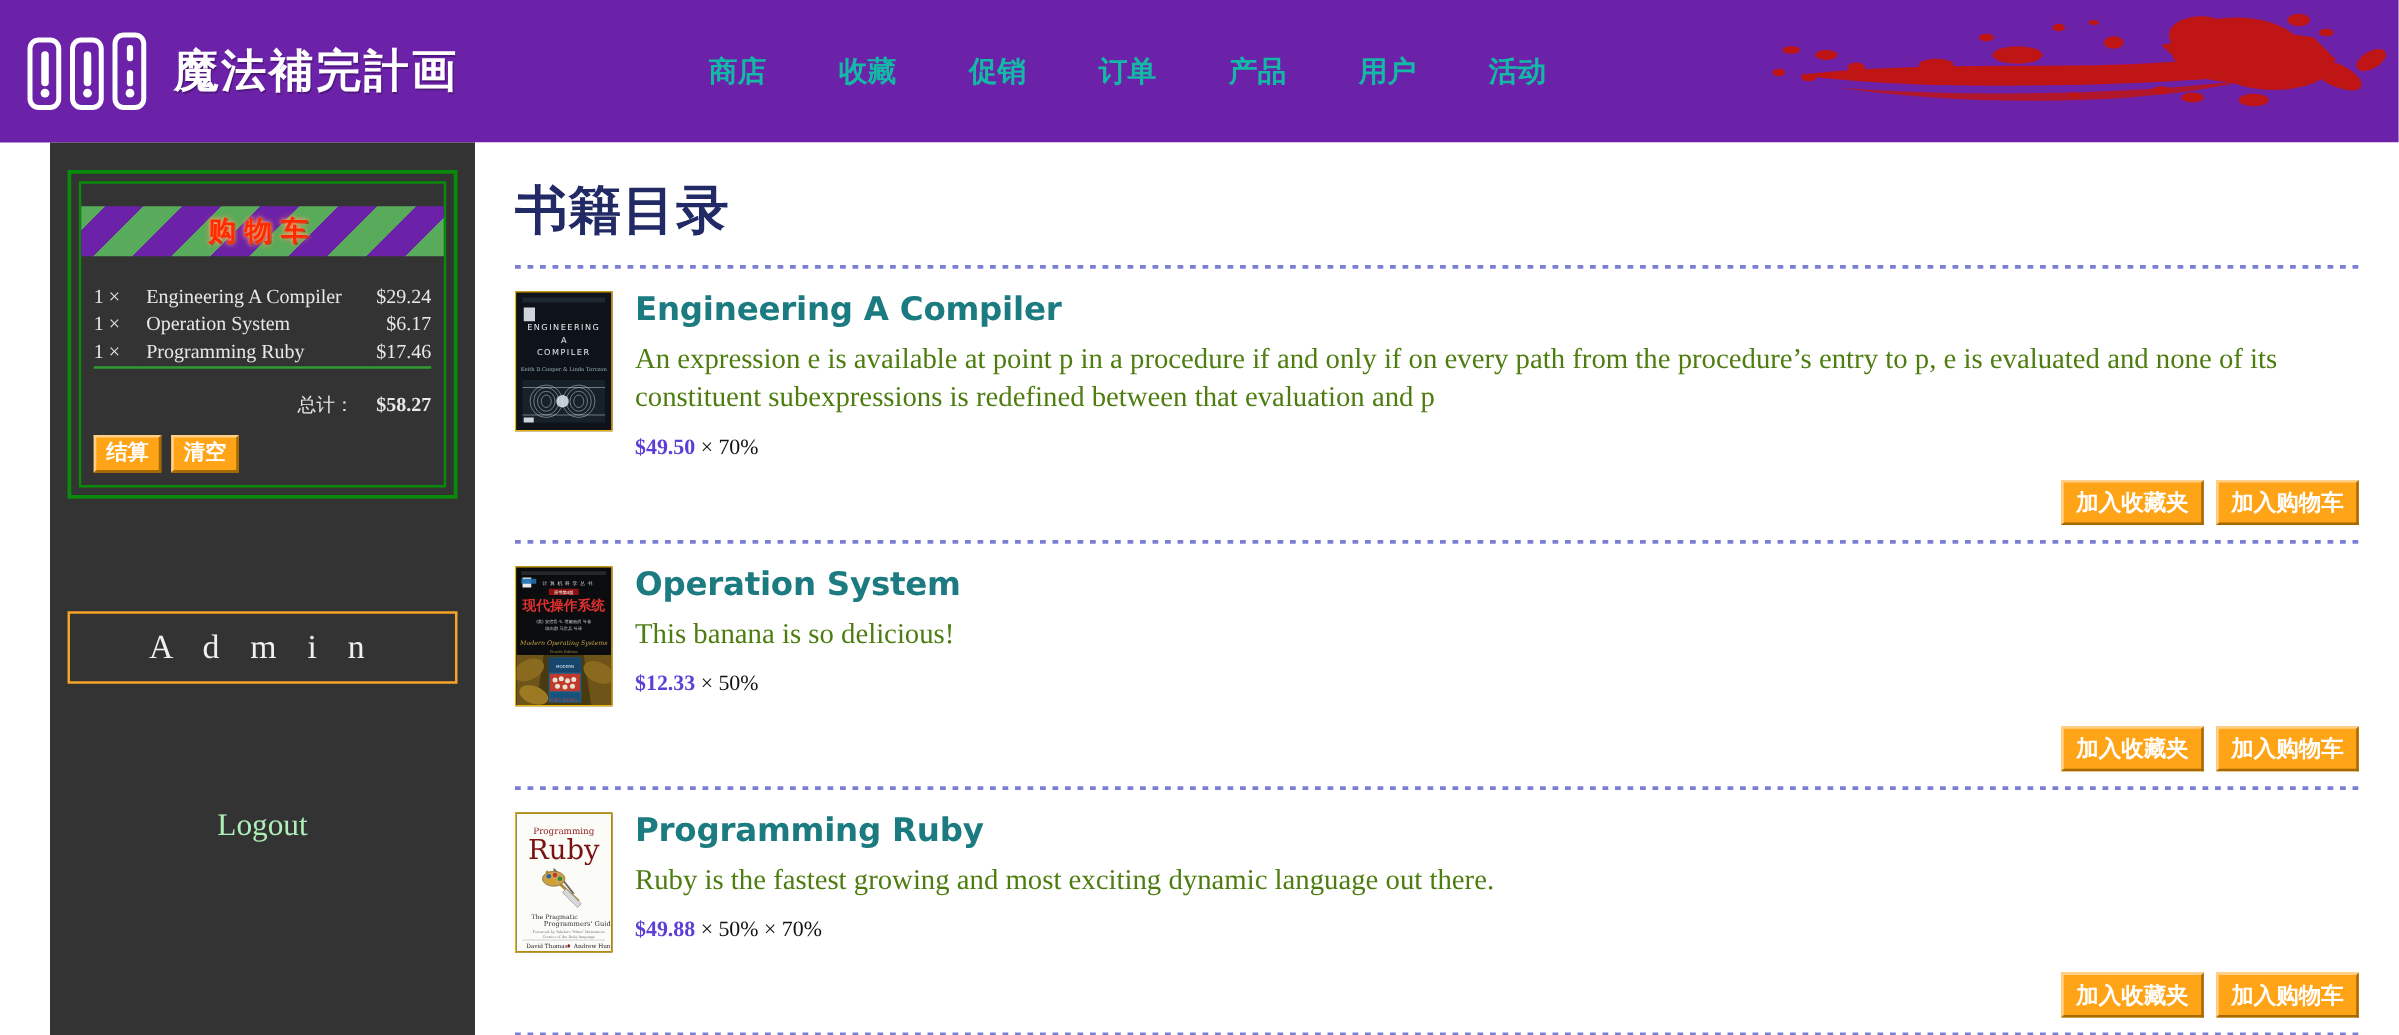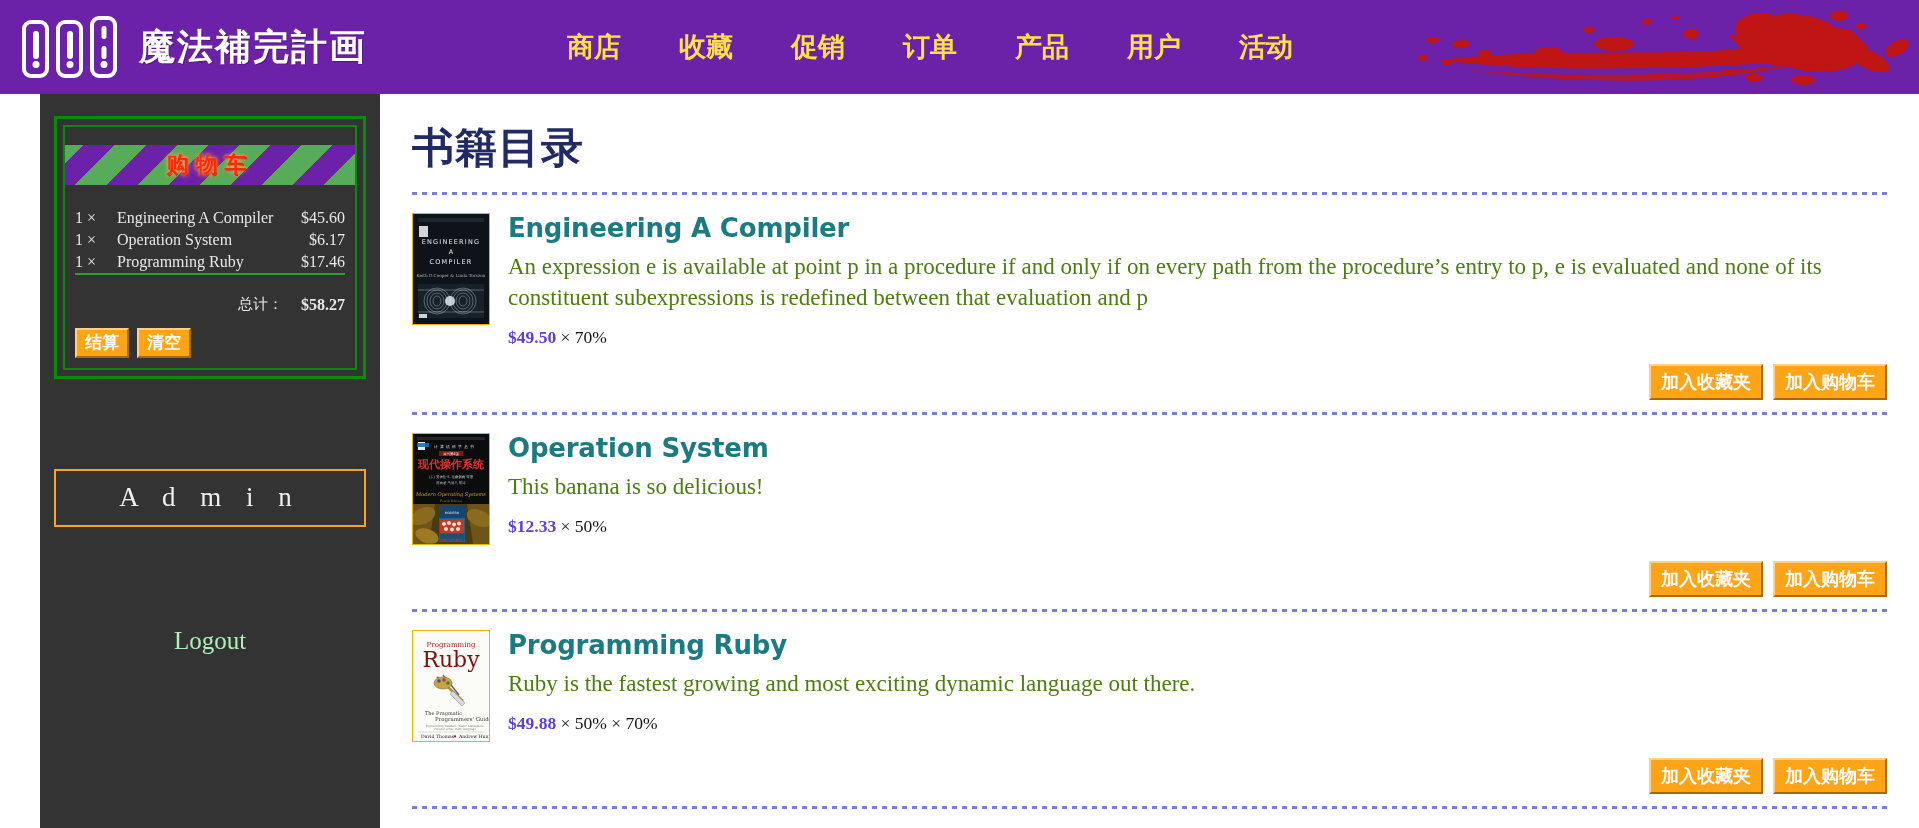--- a/index.html
+++ b/index.html
@@ -8,21 +8,21 @@
     width: 1919px; height: 828px;
     background: #ffffff;
     font-family: "Liberation Serif", "DejaVu Serif", serif;
     overflow: hidden;
   }
   .page { position: relative; width: 1919px; height: 828px; background:#fff; }
 
   
   .header {
     position: relative;
-    height: 94px;
+    height: 114px;
     background: #6B21A8;
     display: flex;
     align-items: center;
     overflow: hidden;
   }
   .logo-wrap {
     display:flex; align-items:center;
     margin-left: 22px;
     z-index: 3;
   }
@@ -64,22 +64,22 @@
     font-family:"DejaVu Sans","Liberation Sans",sans-serif;
     text-shadow: 1px 1px 0 rgba(0,0,0,.25);
   }
   .nav {
     display:flex; align-items:center;
     gap: 58px;
     margin-left: 200px;
     z-index:3;
   }
   .nav a {
-    color:#fde047;
-    font-size: 27px;
+    color:#14b8a6;
+    font-size: 23px;
     font-weight: 700;
     text-decoration: none;
     font-family:Liberation Sans, sans-serif;
     white-space: nowrap;
   }
   .splatter {
     position:absolute; right:0; top:0;
     width: 520px; height: 94px;
     z-index: 1; pointer-events:none;
   }
@@ -325,21 +325,21 @@
           <div class="cart-top-gap"></div>
           <div class="cart-banner">
             <span>购物车</span>
           </div>
           <div class="cart-pad">
             <table class="cart-table">
               <tbody>
                   <tr>
                 <td class="qty">1 ×</td>
                 <td class="name">Engineering A Compiler</td>
-                <td class="price">$45.60</td>
+                <td class="price">$29.24</td>
               </tr>
               <tr>
                 <td class="qty">1 ×</td>
                 <td class="name">Operation System</td>
                 <td class="price">$6.17</td>
               </tr>
               <tr>
                 <td class="qty">1 ×</td>
                 <td class="name">Programming Ruby</td>
                 <td class="price">$17.46</td>

